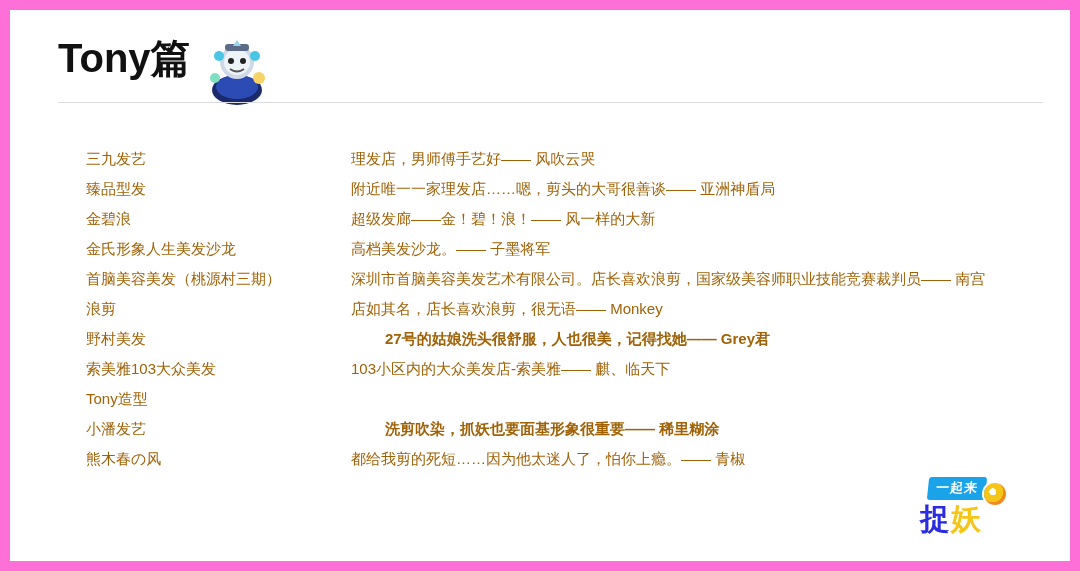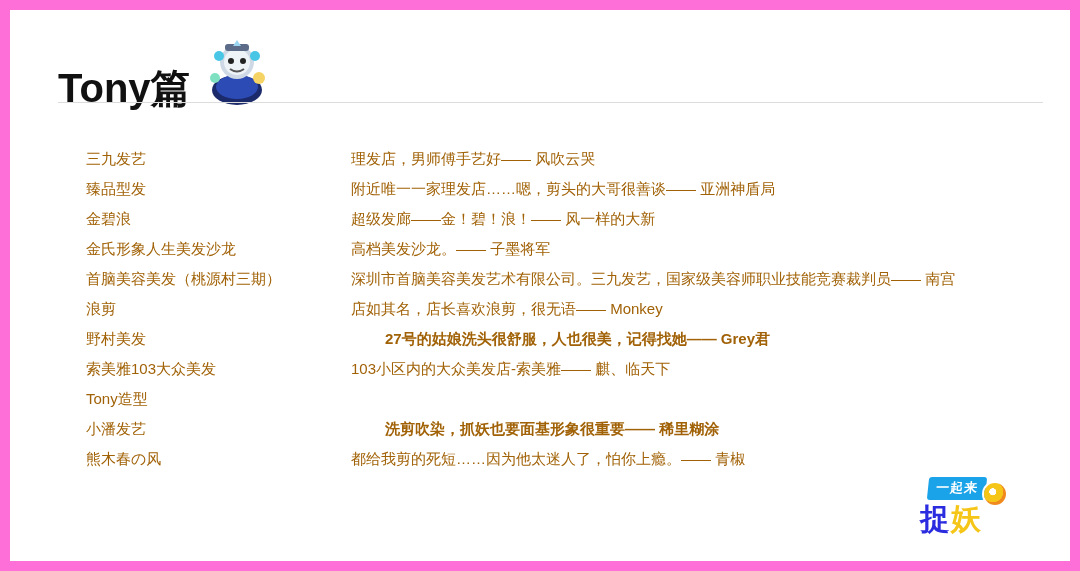--- a/index.html
+++ b/index.html
@@ -24,21 +24,21 @@
   .inner {
     position: absolute;
     inset: 10px;
     background: #ffffff;
   }
   .title-row {
     position: absolute;
     left: 38px;
     top: 18px;
     display: flex;
-    align-items: flex-end;
+    align-items: flex-start;
     gap: 6px;
   }
   .title-text {
     font-size: 40px;
     font-weight: bold;
     color: #111111;
     letter-spacing: 0px;
     line-height: 1;
   }
   .mascot {
@@ -175,21 +175,21 @@
         <div class="comment">超级发廊——金！碧！浪！—— 风一样的大新</div>
       </div>
 
       <div class="row">
         <div class="shop">金氏形象人生美发沙龙</div>
         <div class="comment">高档美发沙龙。—— 子墨将军</div>
       </div>
 
       <div class="row">
         <div class="shop">首脑美容美发（桃源村三期）</div>
-        <div class="comment">深圳市首脑美容美发艺术有限公司。三九发艺，国家级美容师职业技能竞赛裁判员—— 南宫</div>
+        <div class="comment">深圳市首脑美容美发艺术有限公司。店长喜欢浪剪，国家级美容师职业技能竞赛裁判员—— 南宫</div>
       </div>
 
       <div class="row">
         <div class="shop">浪剪</div>
         <div class="comment">店如其名，店长喜欢浪剪，很无语—— Monkey</div>
       </div>
 
       <div class="row bold">
         <div class="shop">野村美发</div>
         <div class="comment">27号的姑娘洗头很舒服，人也很美，记得找她—— Grey君</div>

